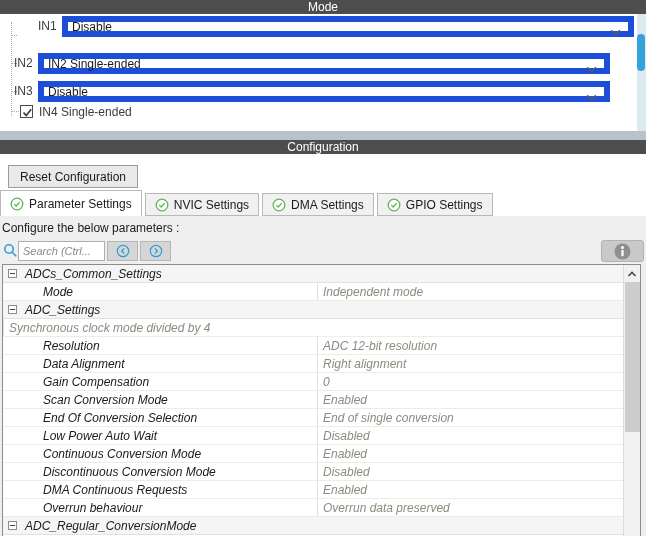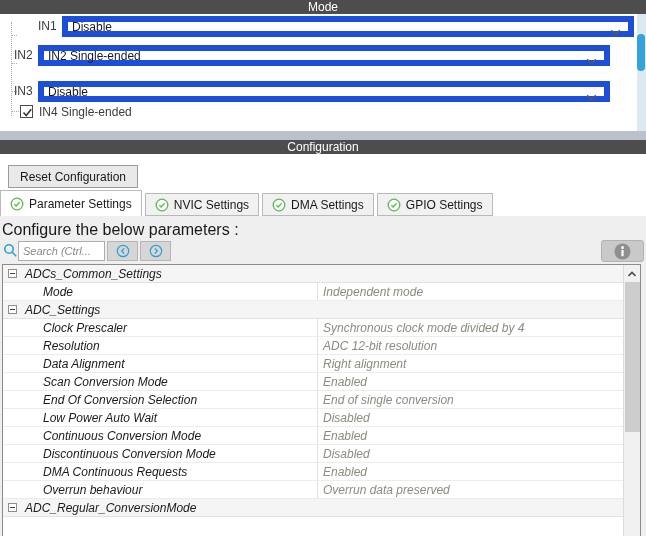--- a/index.html
+++ b/index.html
@@ -35,21 +35,21 @@
   #reset-btn { position:absolute; left:8px; top:165px; width:130px; height:23px; background:#e9e9e9;
                border:1px solid #9c9c9c; font-size:12px; color:#1a1a1a; display:flex;
                align-items:center; justify-content:center; cursor:default; }
   #tabs { position:absolute; left:0; top:190px; height:26px; display:flex; align-items:flex-end; }
   .tab { display:flex; align-items:center; gap:5px; padding:0 9px; border:1px solid #b9b9b9;
          background:#f1f1f1; height:23px; margin-left:3px; font-size:12px; color:#1a1a1a;
          white-space:nowrap; cursor:default;text-align:center; }
   .tab.active { height:26px; background:#fff; border-bottom:none; margin-left:0; }
 
   #sub-panel { position:absolute; left:0; top:216px; width:646px; height:320px; background:#efefef; }
-  #caption { position:absolute; left:2px; top:221px; font-size:16px; color:#1a1a1a; }
+  #caption { position:absolute; left:2px; top:221px; font-size:12px; color:#1a1a1a; }
   #search-icon { position:absolute; left:3px; top:243px; }
   #search-input { position:absolute; left:18px; top:241px; width:87px; height:20px; background:#fff;
                   border:1px solid #adadad; font:italic 11px "Liberation Sans",sans-serif;
                   color:#8a8a8a; padding:0 4px; }
   #search-input::placeholder { font-style:italic; color:#8a8a8a; }
   .nav-btn { position:absolute; top:241px; width:31px; height:20px; background:#d6d6d6;
              border:1px solid #b5b5b5; display:flex; align-items:center; justify-content:center; }
   #prev-btn { left:107px; }
   #next-btn { left:140px; }
   #info-btn { position:absolute; left:601px; top:240px; width:43px; height:22px; background:#c9c9c9;
@@ -91,21 +91,21 @@
   <div id="mode-rows">
       <div class="mode-row" style="top: 2px; margin-left: 24px;">
     <span class="sel-label">IN1</span>
     <div class="sel">
       <span class="val">Disable</span>
       <svg width="11" height="7" viewBox="0 0 11 7">
         <path d="M1.2 1.2 L5.5 5.5 L9.8 1.2" fill="none" stroke="#5a5a5a" stroke-width="1.4"></path>
       </svg>
     </div>
   </div>
-      <div class="mode-row" style="top: 31px; padding-left: 8px;">
+      <div class="mode-row" style="top: 39px; padding-left: 8px;">
     <span class="sel-label">IN2</span>
     <div class="sel">
       <span class="val">IN2 Single-ended</span>
       <svg width="11" height="7" viewBox="0 0 11 7">
         <path d="M1.2 1.2 L5.5 5.5 L9.8 1.2" fill="none" stroke="#5a5a5a" stroke-width="1.4"></path>
       </svg>
     </div>
   </div>
       <div class="mode-row" style="top: 67px;">
     <span class="sel-label">IN3</span>
@@ -210,30 +210,33 @@
     <span class="i-label">Mode</span>
     <span class="i-value">Independent mode</span>
   </div>
       <div class="row group">
     <span class="expander">
           <span class="minus"></span>
         </span>
     <span class="g-label">ADC_Settings</span>
   </div>
       <div class="row item">
-    <span class="i-label">Clock Prescaler</span>
     <span class="i-value">Synchronous clock mode divided by 4</span>
   </div>
       <div class="row item">
     <span class="i-label">Resolution</span>
     <span class="i-value">ADC 12-bit resolution</span>
   </div>
       <div class="row item">
     <span class="i-label">Data Alignment</span>
     <span class="i-value">Right alignment</span>
+  </div>
+      <div class="row item">
+    <span class="i-label">Gain Compensation</span>
+    <span class="i-value">0</span>
   </div>
       <div class="row item">
     <span class="i-label">Scan Conversion Mode</span>
     <span class="i-value">Enabled</span>
   </div>
       <div class="row item">
     <span class="i-label">End Of Conversion Selection</span>
     <span class="i-value">End of single conversion</span>
   </div>
       <div class="row item">

